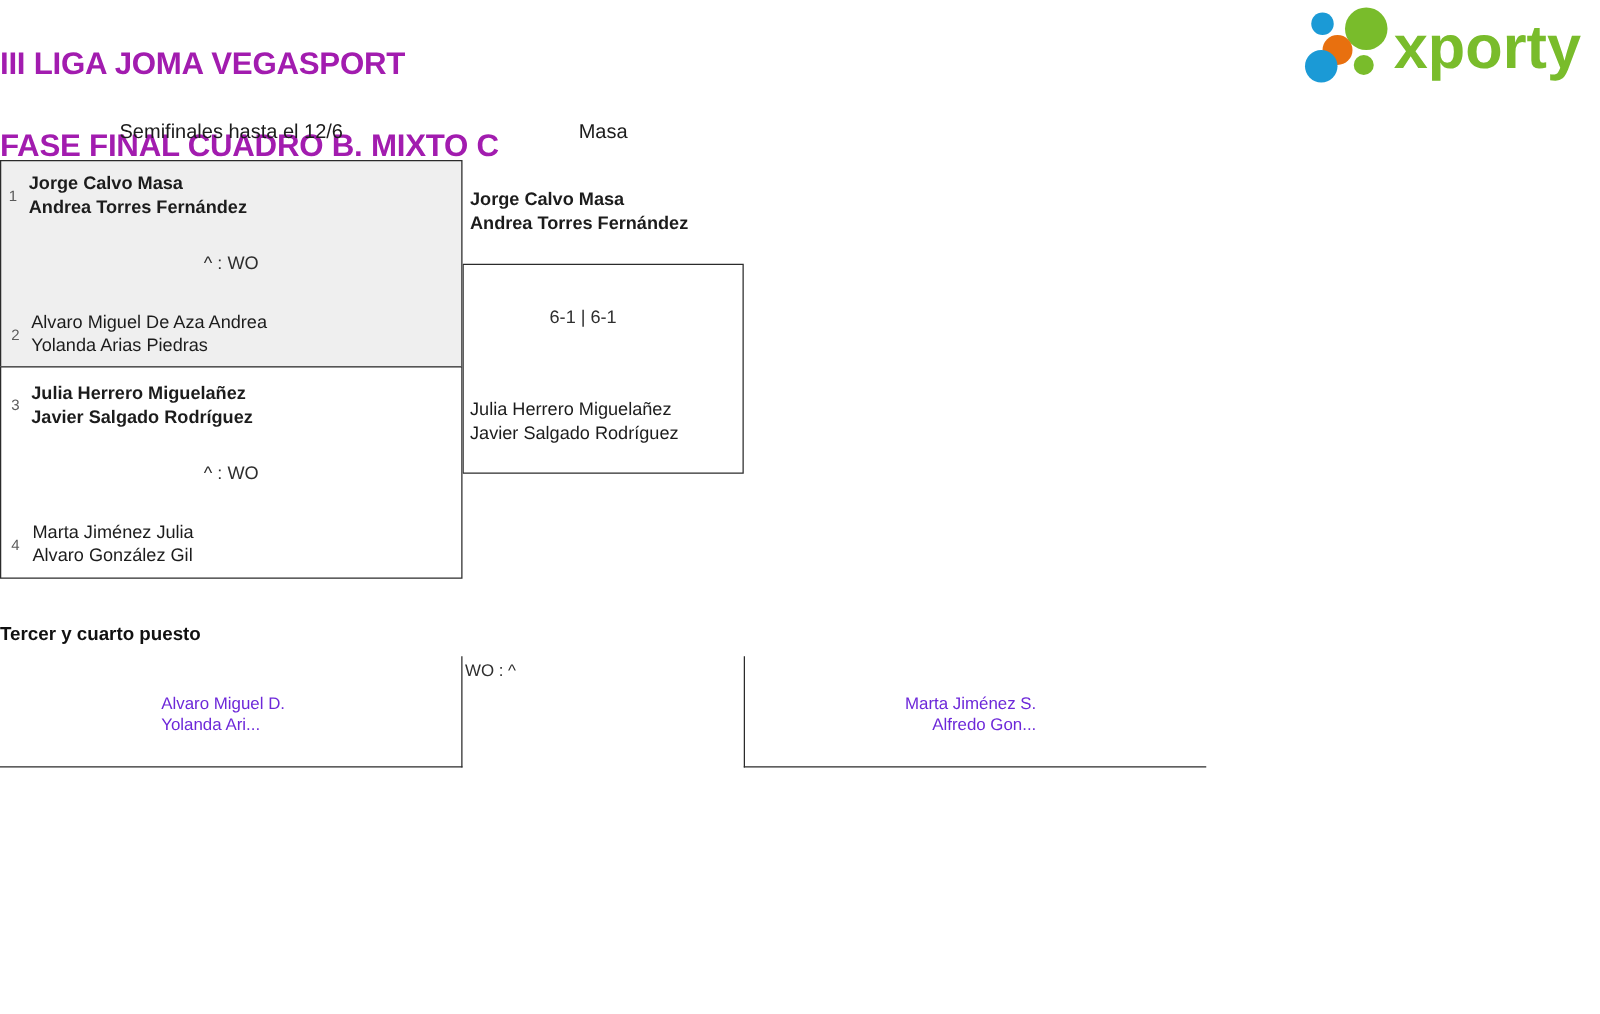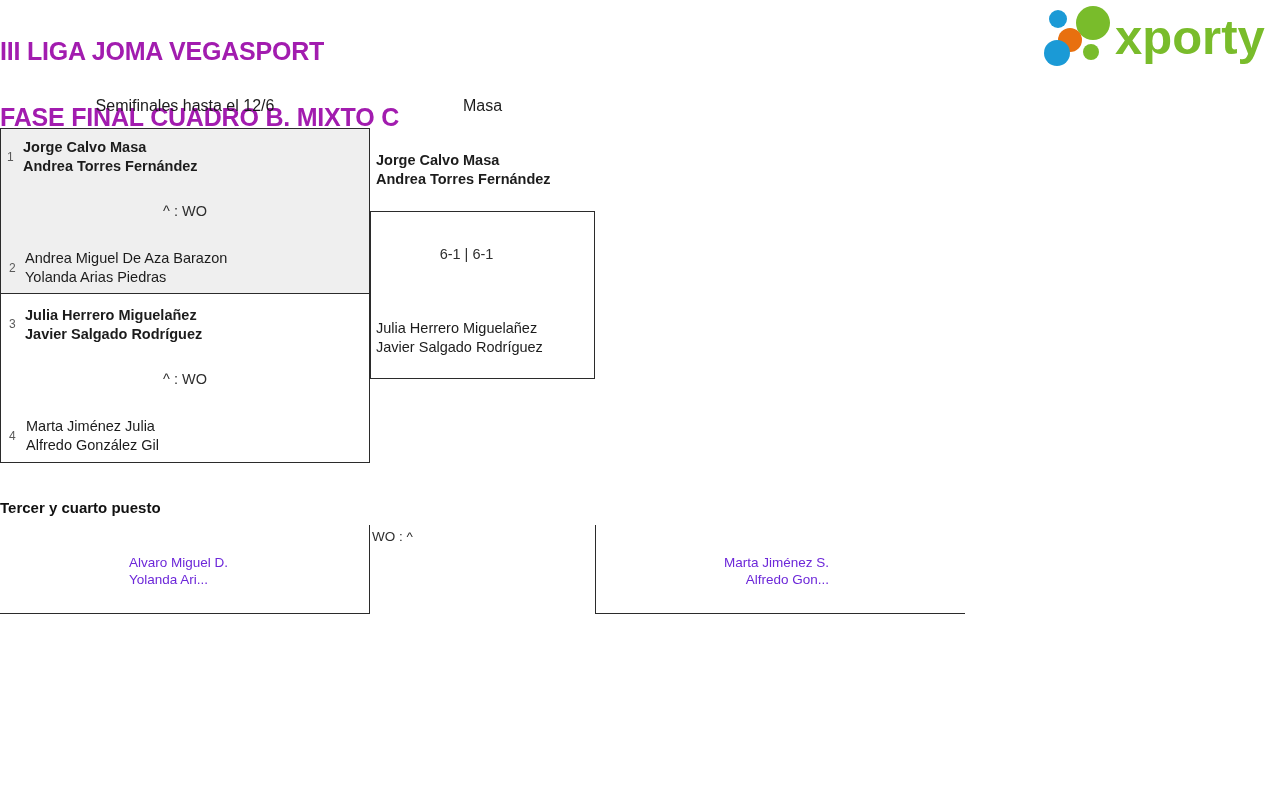--- a/index.html
+++ b/index.html
@@ -169,38 +169,38 @@
 <div class="seed" style="left:7px; top:150px;">1</div>
 <div class="player winner" style="left:23px; top:138px;">
   <span class="nm">Jorge Calvo Masa</span>
   <span class="nm">Andrea Torres Fernández</span>
 </div>
 
 <div class="score" style="left:0px; top:203px; width:370px;">^ : WO</div>
 
 <div class="seed" style="left:9px; top:261px;">2</div>
 <div class="player" style="left:25px; top:249px;">
-  <span class="nm">Andrea Miguel De Aza Barazon</span>
+  <span class="nm">Alvaro Miguel De Aza Andrea</span>
   <span class="nm">Yolanda Arias Piedras</span>
 </div>
 
 <div class="match-box sf2"></div>
 
 <div class="seed" style="left:9px; top:317px;">3</div>
 <div class="player winner" style="left:25px; top:306px;">
   <span class="nm">Julia Herrero Miguelañez</span>
   <span class="nm">Javier Salgado Rodríguez</span>
 </div>
 
 <div class="score" style="left:0px; top:371px; width:370px;">^ : WO</div>
 
 <div class="seed" style="left:9px; top:429px;">4</div>
 <div class="player" style="left:26px; top:417px;">
   <span class="nm">Marta Jiménez Julia</span>
-  <span class="nm">Alfredo González Gil</span>
+  <span class="nm">Alvaro González Gil</span>
 </div>
 
 <div class="final-box"></div>
 
 <div class="player winner" style="left:376px; top:151px;">
   <span class="nm">Jorge Calvo Masa</span>
   <span class="nm">Andrea Torres Fernández</span>
 </div>
 
 <div class="score" style="left:370px; top:246px; width:193px;">6-1 | 6-1</div>

